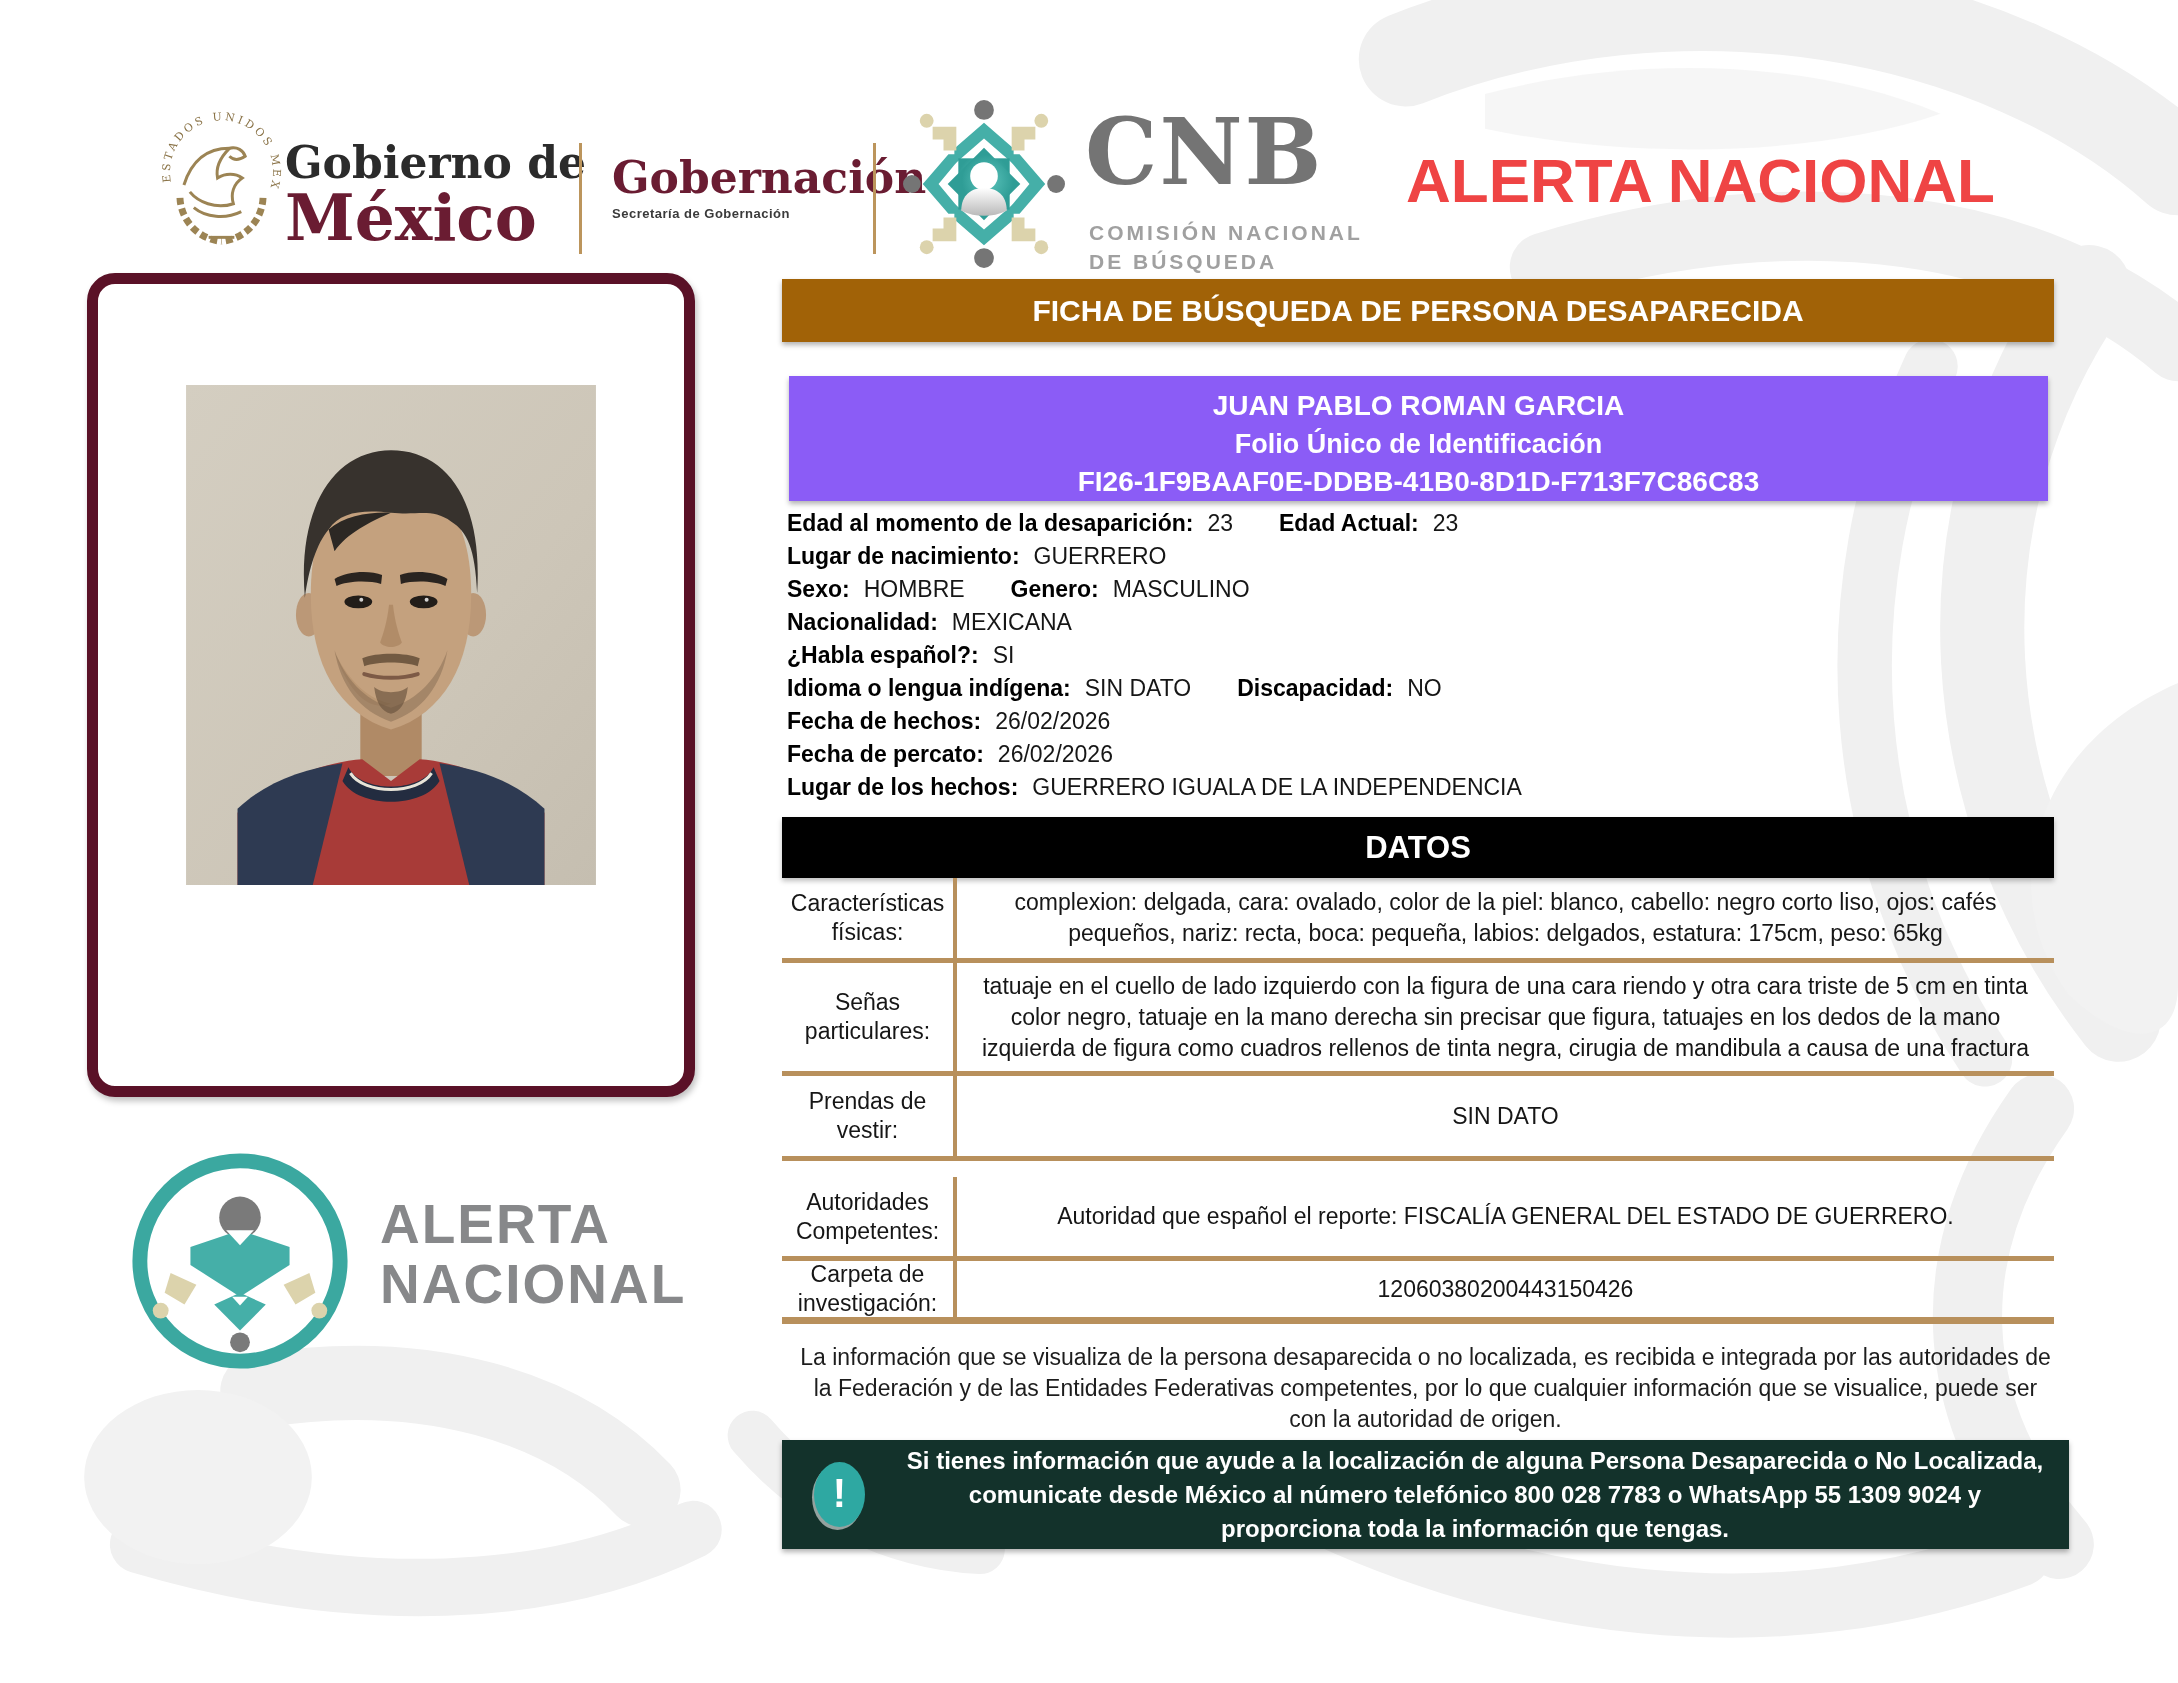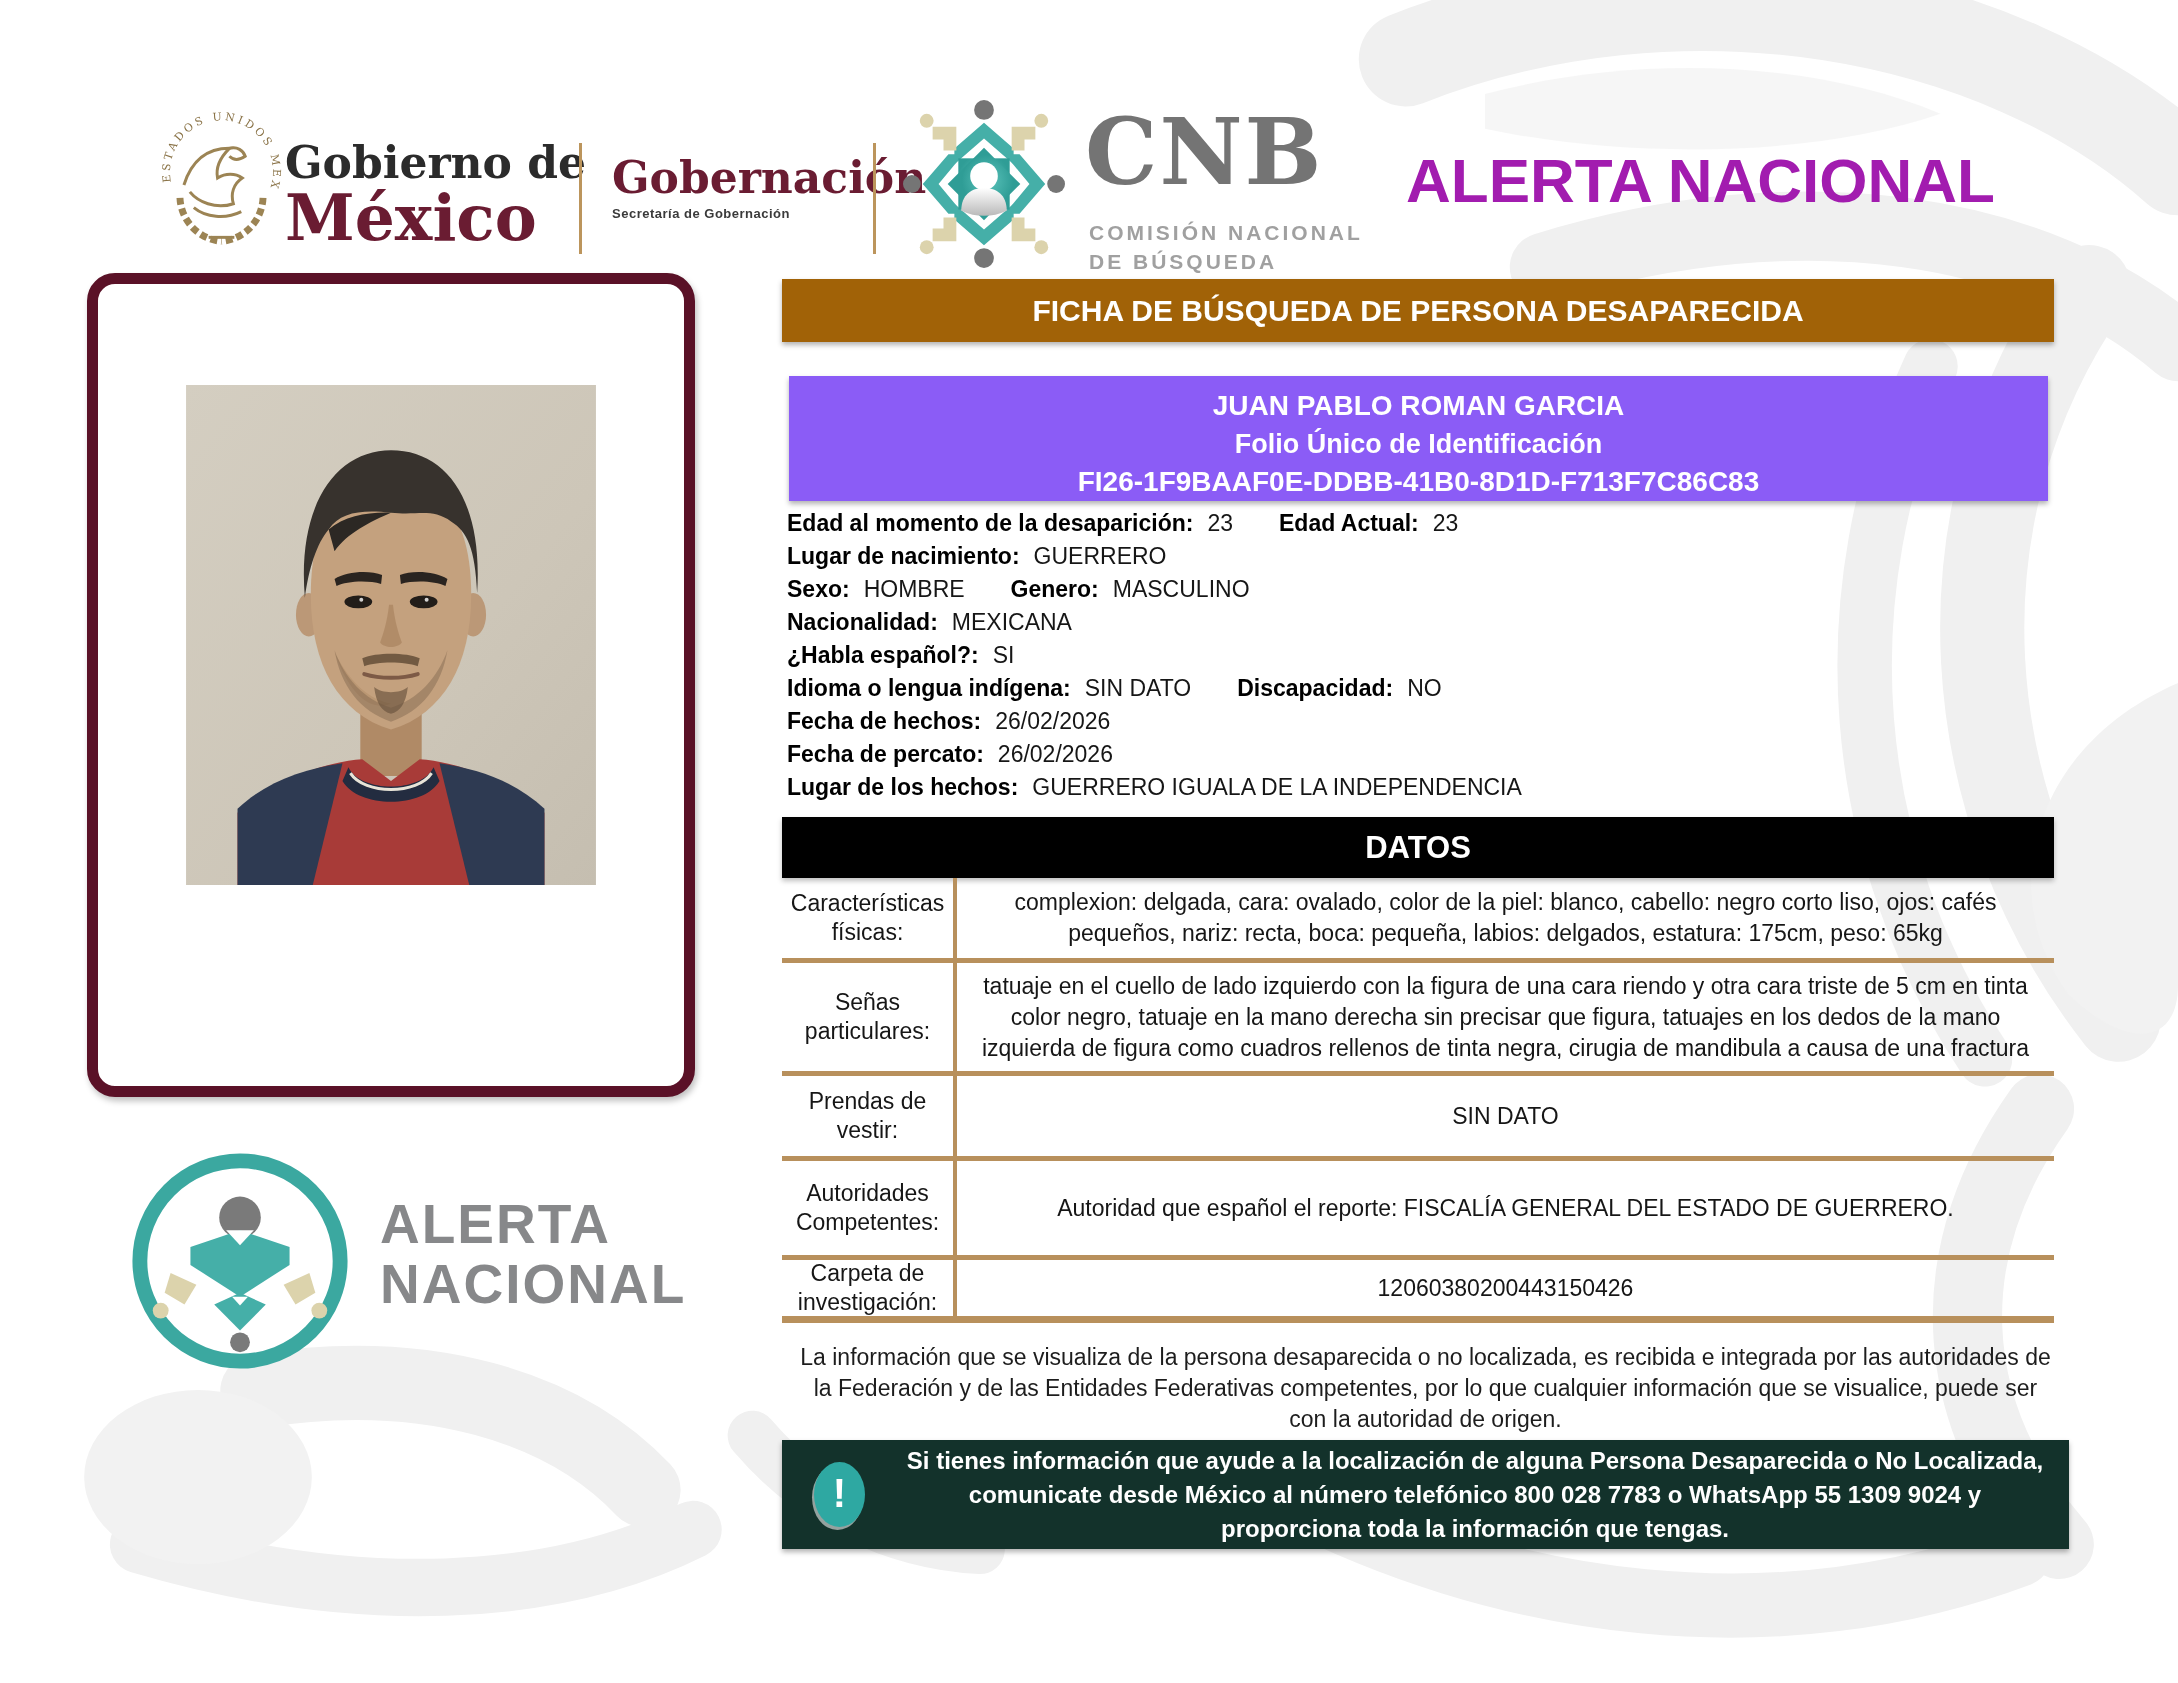--- a/index.html
+++ b/index.html
@@ -13,21 +13,21 @@
   .gob-line1{font-family:"DejaVu Serif",serif;font-weight:bold;font-size:44px;color:#2b2b2b;}
   .gob-line2{font-family:"DejaVu Serif",serif;font-weight:bold;font-size:63px;color:#6A1C32;margin-top:2px;}
   .gold-divider{width:3px;height:111px;background:#BC955C;}
   .segob-block{left:612px;top:156px;}
   .segob-name{font-family:"DejaVu Serif",serif;font-weight:bold;font-size:44px;color:#6A1C32;line-height:1;}
   .segob-sub{font-size:13px;font-weight:bold;color:#3a3a3a;margin-top:6px;letter-spacing:0.5px;}
   .cnb-letters{left:1085px;top:107px;font-family:"DejaVu Serif",serif;font-weight:bold;
                font-size:91px;color:#747474;line-height:1;letter-spacing:2px;}
   .cnb-sub{left:1089px;top:218px;font-size:21px;font-weight:bold;color:#a0a0a0;
            letter-spacing:3px;line-height:29px;}
-  .page-title{left:1406px;top:145px;font-size:62px;font-weight:800;color:#a21caf;letter-spacing:0px;}
+  .page-title{left:1406px;top:145px;font-size:62px;font-weight:800;color:#ef4444;letter-spacing:0px;}
 
   
   .photo-card{left:87px;top:273px;width:608px;height:824px;background:#fff;
               border:11px solid #5A1127;border-radius:28px;box-sizing:border-box;
               box-shadow:2px 4px 6px rgba(0,0,0,.25);}
   .photo-wrap{position:absolute;left:88px;top:101px;width:410px;height:500px;}
 
   
   .banner-ficha{left:782px;top:279px;width:1272px;height:63px;background:#a16207;
                 color:#fff;font-weight:bold;font-size:30px;text-align:center;line-height:63px;
@@ -46,21 +46,21 @@
 
   .banner-datos{left:782px;top:817px;width:1272px;height:61px;background:#000000;color:#fff;
                 font-weight:bold;font-size:31px;text-align:center;line-height:61px;
                 box-shadow:0 3px 5px rgba(0,0,0,.25);}
 
   .datos-table{left:782px;top:878px;width:1272px;}
   .trow{display:flex;box-sizing:border-box;border-bottom:5px solid #B8905C;}
   .trow:nth-child(1){height:85px;}
   .trow:nth-child(2){height:113px;}
   .trow:nth-child(3){height:85px;}
-  .trow:nth-child(4){height:99px;}
+  .trow:nth-child(4){height:84px;margin-top:16px;}
   .trow:nth-child(5){height:63px;border-bottom-width:7px;}
   .tlabel{width:175px;border-right:4px solid #B8905C;display:flex;align-items:center;justify-content:center;
           text-align:center;font-size:23px;color:#161616;line-height:29px;padding:0 6px;box-sizing:border-box;}
   .tvalue{flex:1;display:flex;align-items:center;justify-content:center;text-align:center;
           font-size:23px;color:#161616;line-height:31px;padding:0 20px;}
 
   .disclaimer{left:782px;top:1342px;width:1287px;text-align:center;font-size:23px;
               line-height:31px;color:#1d1d1d;}
 
   .footer-banner{left:782px;top:1440px;width:1287px;height:109px;background:#13322B;

